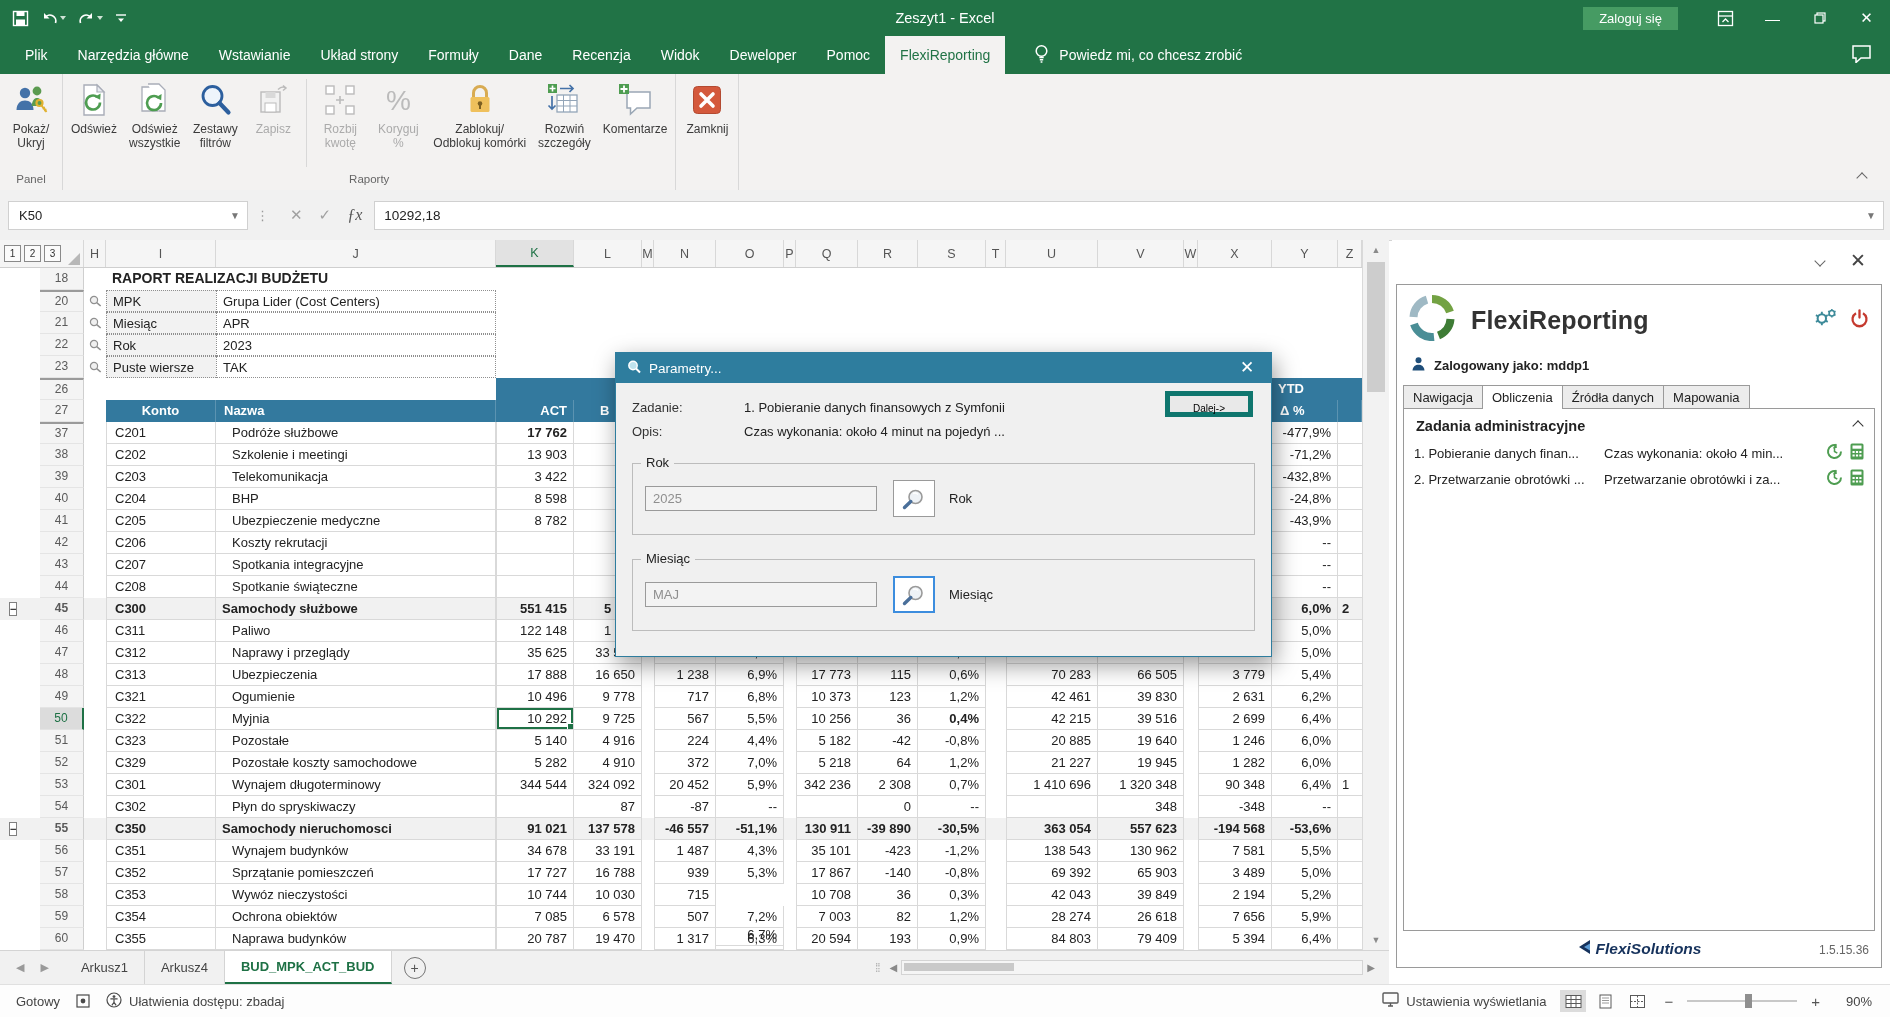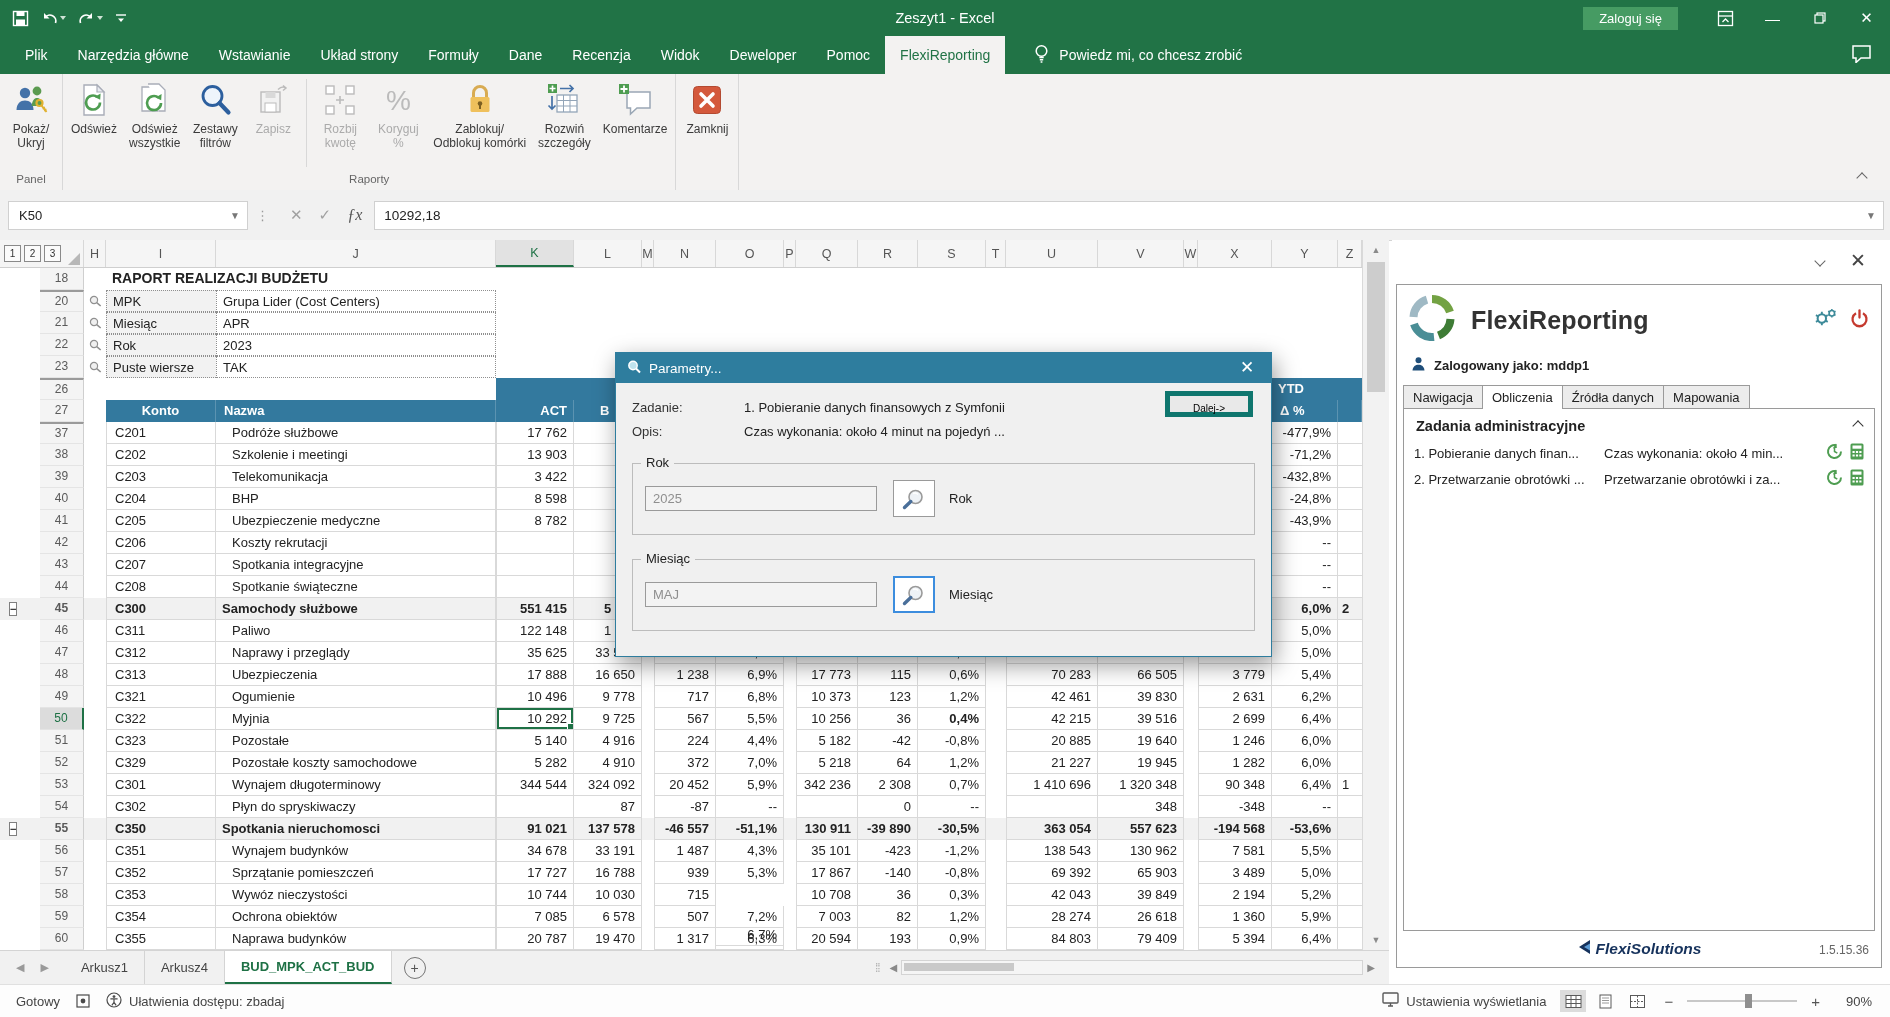--- a/index.html
+++ b/index.html
@@ -482,21 +482,21 @@
           <div class="c bh" style="width: 630px;"></div>
           <div class="c bh kn" style="width: 66px;">Δ %</div>
           <div class="c bh" style="width: 24px;"></div>
         </div>
         <div class="r">
           <div class="c gut" style="width: 40px;"><span class="dotm"></span></div>
           <div class="c rn brk" style="width: 44px;">37</div>
           <div class="c " style="width: 22px;"></div>
           <div class="c bc bl kn" style="width: 110px;">C201</div>
           <div class="c bc nm" style="width: 280px;">Podróże służbowe</div>
-          <div class="c bc bl num" style="width: 78px;">17 762</div>
+          <div class="c bc bl num" style="width: 78px; font-weight: bold;">17 762</div>
           <div class="c bc num" style="width: 68px;"></div>
           <div class="c sp" style="width: 12px;"></div>
           <div class="c bc bl num" style="width: 62px;"></div>
           <div class="c bc num" style="width: 68px;"></div>
           <div class="c sp" style="width: 12px;"></div>
           <div class="c bc bl num" style="width: 62px;"></div>
           <div class="c bc num" style="width: 60px;"></div>
           <div class="c bc num" style="width: 68px;"></div>
           <div class="c sp" style="width: 20px;"></div>
           <div class="c bc bl num" style="width: 92px;"></div>
@@ -895,21 +895,21 @@
           <div class="c sp" style="width: 14px;"></div>
           <div class="c bc bl num" style="width: 74px;">-348</div>
           <div class="c bc num" style="width: 66px;">--</div>
           <div class="c zc" style="width: 24px;"></div>
         </div>
         <div class="r grow">
           <div class="c gut" style="width: 40px;"><span class="minusbox">−</span></div>
           <div class="c rn" style="width: 44px;">55</div>
           <div class="c " style="width: 22px;"></div>
           <div class="c bc bl kn" style="width: 110px;">C350</div>
-          <div class="c bc nmb" style="width: 280px;">Spotkania nieruchomosci</div>
+          <div class="c bc nmb" style="width: 280px;">Samochody nieruchomosci</div>
           <div class="c bc bl num" style="width: 78px;">91 021</div>
           <div class="c bc num" style="width: 68px;">137 578</div>
           <div class="c sp" style="width: 12px;"></div>
           <div class="c bc bl num" style="width: 62px;">-46 557</div>
           <div class="c bc num" style="width: 68px;">-51,1%</div>
           <div class="c sp" style="width: 12px;"></div>
           <div class="c bc bl num" style="width: 62px;">130 911</div>
           <div class="c bc num" style="width: 60px;">-39 890</div>
           <div class="c bc num" style="width: 68px;">-30,5%</div>
           <div class="c sp" style="width: 20px;"></div>
@@ -1001,21 +1001,21 @@
           <div class="c bc bl num" style="width: 62px;">507</div>
           <div class="c bc num" style="width: 68px;">7,2%</div>
           <div class="c sp" style="width: 12px;"></div>
           <div class="c bc bl num" style="width: 62px;">7 003</div>
           <div class="c bc num" style="width: 60px;">82</div>
           <div class="c bc num" style="width: 68px;">1,2%</div>
           <div class="c sp" style="width: 20px;"></div>
           <div class="c bc bl num" style="width: 92px;">28 274</div>
           <div class="c bc num" style="width: 86px;">26 618</div>
           <div class="c sp" style="width: 14px;"></div>
-          <div class="c bc bl num" style="width: 74px;">1 360</div>
+          <div class="c bc bl num" style="width: 74px;">7 656</div>
           <div class="c bc num" style="width: 66px;">5,9%</div>
           <div class="c zc" style="width: 24px;"></div>
         </div>
         <div class="r">
           <div class="c gut" style="width: 40px;"><span class="dotm"></span></div>
           <div class="c rn" style="width: 44px;">60</div>
           <div class="c " style="width: 22px;"></div>
           <div class="c bc bl kn" style="width: 110px;">C355</div>
           <div class="c bc nm" style="width: 280px;">Naprawa budynków</div>
           <div class="c bc bl num" style="width: 78px;">20 787</div>

